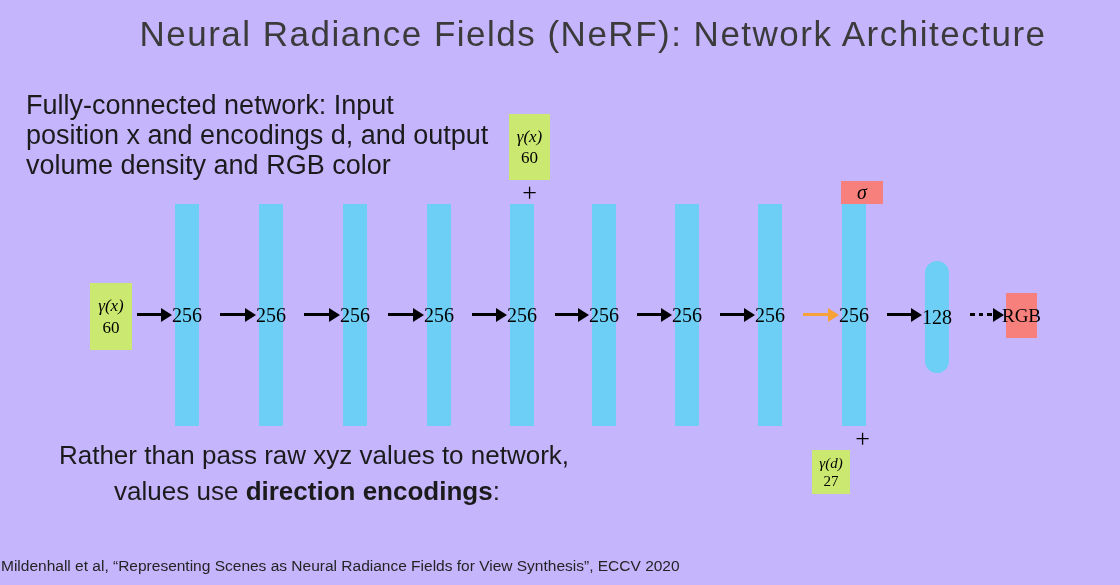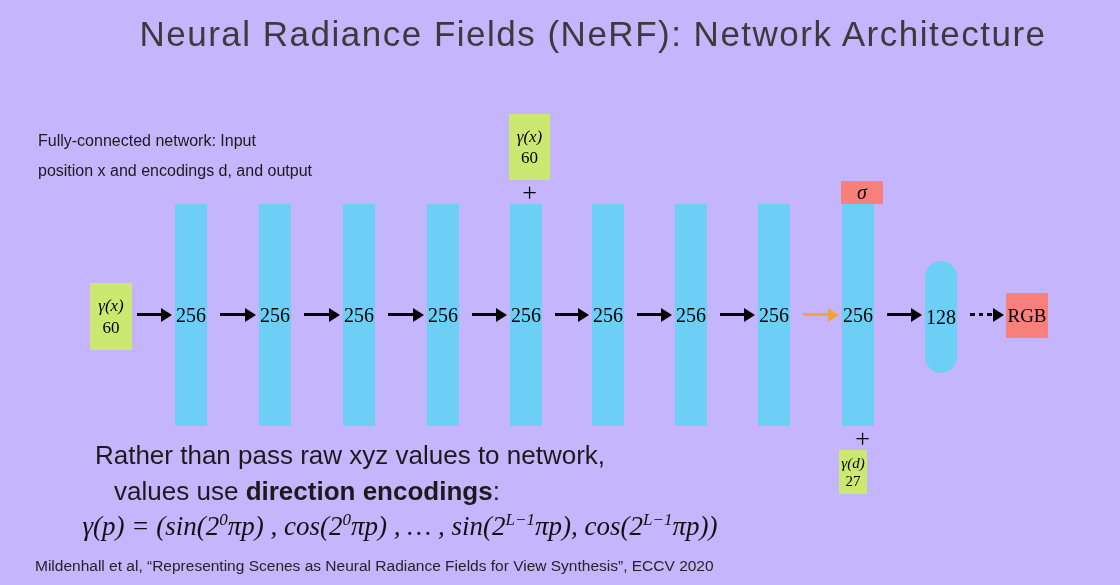--- a/index.html
+++ b/index.html
@@ -11,80 +11,81 @@
   }
   html,body{margin:0;padding:0;background:#fff;}
   .slide{
     position:relative;width:1120px;height:585px;background:#c4b5fd;overflow:hidden;
     font-family:"Liberation Sans",sans-serif;color:var(--ink);
   }
   .title{
     position:absolute;left:66px;right:0;top:14px;text-align:center;
     font-size:35px;letter-spacing:1.5px;color:#3b3b3b;font-weight:400;white-space:nowrap;
   }
-  .desc{position:absolute;left:38px;top:90px;font-size:16px;line-height:30px;color:var(--ink);margin-top:36px;}
+  .desc{position:absolute;left:26px;top:90px;font-size:27px;line-height:30px;color:var(--ink);}
   
   #diagram{position:absolute;left:0;top:0;width:1120px;height:585px;}
   .bar{
-    position:absolute;width:32px;background:var(--blue);
+    position:absolute;width:24px;background:var(--blue);
     display:flex;align-items:center;justify-content:center;
     font-family:"Liberation Serif",serif;font-size:20px;color:#000;
   }
   .enc-box{
     position:absolute;background:var(--green);color:#000;
     display:flex;flex-direction:column;align-items:center;justify-content:center;
     font-family:"Liberation Serif",serif;line-height:1.25;
   }
   .input-enc{left:90px;top:283px;width:42px;height:67px;font-size:17px;}
   .top-enc{left:509px;top:114px;width:41px;height:66px;font-size:17px;}
-  .dir-enc{left:839px;top:450px;width:28px;height:44px;font-size:15px;line-height:1.2;}
+  .dir-enc{left:812px;top:450px;width:38px;height:44px;font-size:15px;line-height:1.2;}
   .enc-label{font-style:italic;}
   .sigma-box{
     position:absolute;left:841px;top:181px;width:42px;height:23px;background:var(--salmon);
     display:flex;align-items:center;justify-content:center;
     font-family:"Liberation Serif",serif;font-size:20px;font-style:italic;color:#000;
   }
   .rgb-box{
-    position:absolute;left:1006px;top:293px;width:42px;height:45px;background:var(--salmon);
+    position:absolute;left:1006px;top:293px;width:31px;height:45px;background:var(--salmon);
     display:flex;align-items:center;justify-content:center;
     font-family:"Liberation Serif",serif;font-size:19px;color:#000;
   }
   .plus{
     position:absolute;width:41px;text-align:center;line-height:1;
     font-family:"Liberation Serif",serif;font-size:26px;color:#000;
   }
   .top-plus{left:509px;top:180px;}
   .bottom-plus{left:842px;top:426px;}
   .arrow{position:absolute;top:313px;height:3px;background:#000;}
   .arrow::after{
     content:"";position:absolute;right:-11px;top:-5.5px;width:0;height:0;
     border-left:11px solid #000;border-top:7px solid transparent;border-bottom:7px solid transparent;
   }
   .arrow.orange{background:var(--orange);}
   .arrow.orange::after{border-left-color:var(--orange);}
   .arrow.dashed{background:repeating-linear-gradient(90deg,#000 0 4.5px,transparent 4.5px 8.5px);}
-  .caption1{position:absolute;top:440px;left:0;width:628px;text-align:center;font-size:26px;color:var(--ink);white-space:nowrap;padding-left:36px;}
+  .caption1{position:absolute;top:440px;left:0;width:628px;text-align:center;font-size:26px;color:var(--ink);white-space:nowrap;}
   .caption2{position:absolute;top:476px;left:0;width:614px;text-align:center;font-size:26px;color:var(--ink);white-space:nowrap;}
   .formula{
     position:absolute;top:511px;left:10px;width:780px;text-align:center;
     font-family:"Liberation Serif",serif;font-style:italic;font-size:27px;color:#111;white-space:nowrap;
   }
   .formula sup{font-size:17px;line-height:0;}
-  .citation{position:absolute;left:1px;top:557px;font-size:15.5px;color:#242424;white-space:nowrap;margin-left:34px;}
+  .citation{position:absolute;left:1px;top:557px;font-size:15.5px;color:#242424;white-space:nowrap;}
 </style>
 </head>
 <body>
 
 <div class="slide">
 
   <div class="title">Neural Radiance Fields (NeRF): Network Architecture</div>
 
   <div class="desc">
     <div>Fully-connected network: Input</div>
     <div>position x and encodings d, and output</div>
+    <div>volume density and RGB color</div>
   </div>
 
   <div id="diagram">
 
     <div class="enc-box input-enc">
       <div class="enc-label">γ(x)</div>
       <div class="enc-dim">60</div>
     </div>
 
     <div class="enc-box top-enc">
@@ -146,16 +147,15 @@
       <div class="arrow" style="left: 720px; width: 24px;"></div>
       <div class="arrow orange" style="left: 803px; width: 25px;"></div>
       <div class="arrow" style="left: 887px; width: 24px;"></div>
       <div class="arrow dashed" style="left: 970px; width: 23px;"></div>
     </div>
 
   <div class="caption1">Rather than pass raw xyz values to network,</div>
   <div class="caption2">
     <span>values use </span><b>direction encodings</b><span>:</span>
   </div>
-  <div class="formula" id="formula"><span>γ(p) = (sin(2</span><sup>0</sup><span>πp) , cos(2</span><sup>0</sup><span>πp) , … , sin(2</span><sup>L−1</sup><span>πp), cos(2</span><sup>L−1</sup><span>πp))</span></div>
 
   <div class="citation">Mildenhall et al, “Representing Scenes as Neural Radiance Fields for View Synthesis”, ECCV 2020</div>
 </div>
 
 </body></html>

